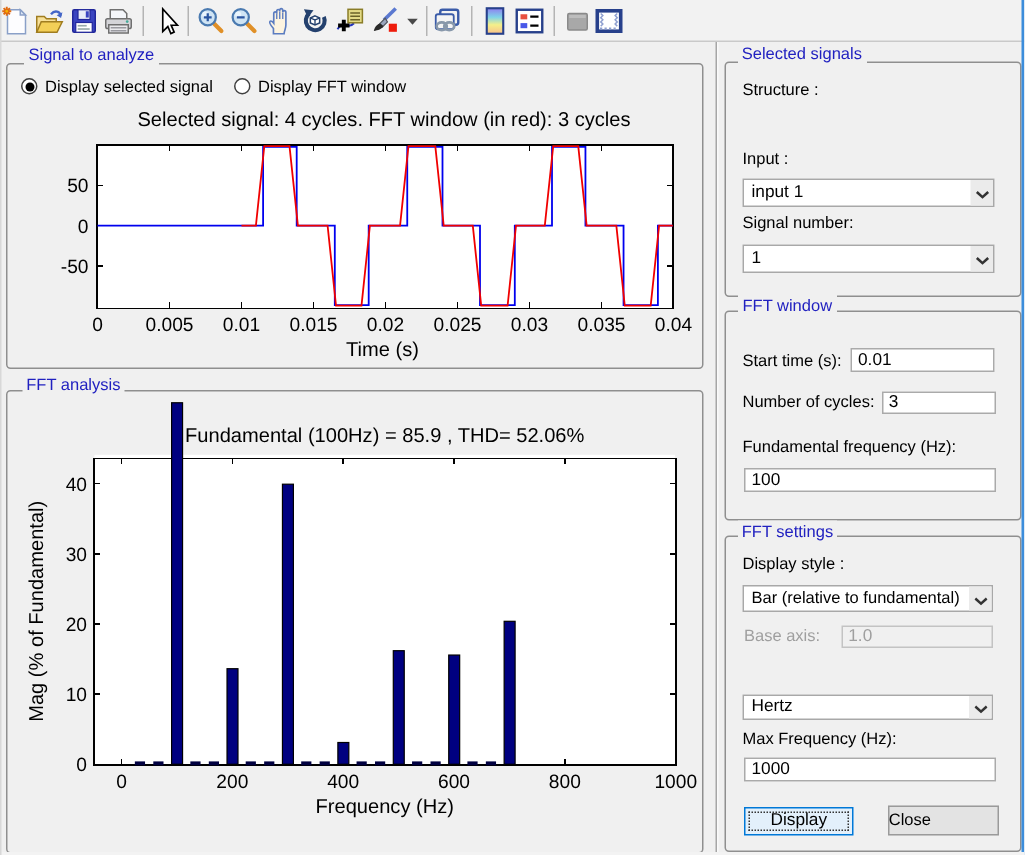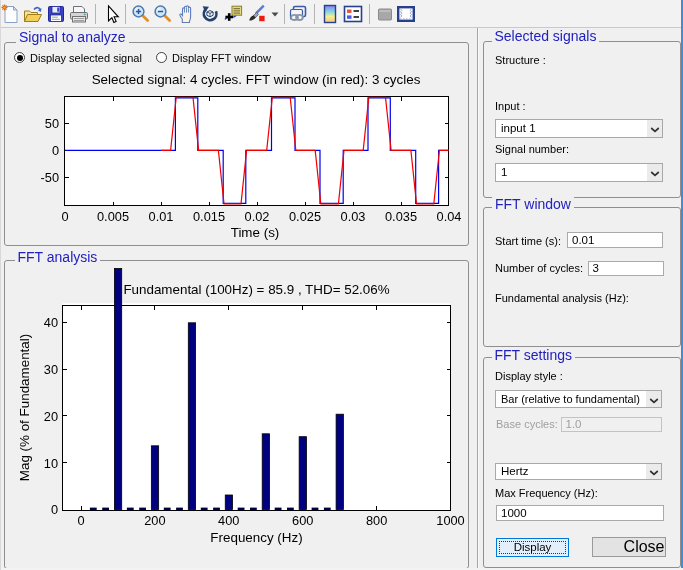--- a/index.html
+++ b/index.html
@@ -1,20 +1,20 @@
 <!DOCTYPE html>
 <html><head>
 <meta charset="utf-8">
 <style>
   html,body{margin:0;padding:0;}
   #win{position:relative;width:683px;height:570px;background:#f0f0f0;overflow:hidden;
        font-family:"Liberation Sans",sans-serif;}
   .abs{position:absolute;}
   .gbox{position:absolute;border:1px solid #8f8f8f;border-radius:3px;background:transparent;}
-  .glab{position:absolute;color:#2121c0;font-size:14px;line-height:16px;background:#f0f0f0;padding:0 3px;white-space:nowrap;z-index:3;}
+  .glab{position:absolute;color:#2121c0;font-size:11px;line-height:16px;background:#f0f0f0;padding:0 3px;white-space:nowrap;z-index:3;}
   .lbl{position:absolute;font-size:11px;color:#000;white-space:nowrap;z-index:3;}
   .combo{position:absolute;background:#fff;border:1px solid #a8a8a8;z-index:3;box-sizing:border-box;}
   .combo .tx{position:absolute;left:5px;top:50%;transform:translateY(-50%);font-size:11.5px;color:#000;white-space:nowrap;}
   .combo .arr{position:absolute;right:0;top:0;bottom:0;width:15px;background:#ebebeb;}
   .combo .arr svg{position:absolute;left:50%;top:calc(50% + 1.5px);transform:translate(-50%,-50%);}
   .tbox{position:absolute;background:#fff;border:1px solid #aaaaaa;z-index:3;box-sizing:border-box;}
   .tbox .tx{position:absolute;left:4px;top:50%;transform:translateY(-50%);font-size:11.5px;color:#000;white-space:nowrap;}
   .radio{position:absolute;width:11px;height:11px;border:1px solid #404040;border-radius:50%;background:#fff;z-index:3;box-sizing:border-box;}
   .radio.sel:after{content:"";position:absolute;left:1.5px;top:1.5px;width:6px;height:6px;border-radius:50%;background:#000;}
   .tool{position:absolute;top:3px;width:22px;height:22px;z-index:5;}
@@ -328,32 +328,35 @@
     </div>
 
   <div class="lbl" style="left:495px;top:234.5px;">Start time (s):</div>
   <div class="tbox" style="left:567px;top:232px;width:96px;height:15.5px;">
       <span class="tx">0.01</span>
     </div>
   <div class="lbl" style="left:495px;top:262px;">Number of cycles:</div>
   <div class="tbox" style="left:587.5px;top:260.5px;width:76px;height:15.5px;">
       <span class="tx">3</span>
     </div>
-  <div class="lbl" style="left:495px;top:291.5px;">Fundamental analysis (Hz):</div>
+  <div class="lbl" style="left:495px;top:291.5px;">Fundamental frequency (Hz):</div>
+  <div class="tbox" style="left:496px;top:312px;width:168px;height:15.5px;">
+      <span class="tx">100</span>
+    </div>
 
   <div class="lbl" style="left:495px;top:370px;">Display style :</div>
   <div class="combo" style="left:495px;top:390px;width:167px;height:18px;">
       <span class="tx" style="font-size:11px;">Bar (relative to fundamental)</span>
       <span class="arr">
         <svg width="9" height="6">
           <path d="M0.7 1 L4.5 4.4 L8.3 1" fill="none" stroke="#333333" stroke-width="1.7"></path>
         </svg>
       </span>
     </div>
-  <div class="lbl" style="left:496px;top:418px;color:#9f9f9f;">Base cycles:</div>
+  <div class="lbl" style="left:496px;top:418px;color:#9f9f9f;">Base axis:</div>
   <div class="tbox" style="left:560.5px;top:416.5px;width:101px;height:15.5px;background:#f0f0f0;border-color:#c3c3c3;">
       <span class="tx" style="color:#9f9f9f;">1.0</span>
     </div>
   <div class="lbl" style="left:495px;top:465px;text-align:center;">Frequency axis:</div>
   <div class="combo" style="left:495px;top:463px;width:167px;height:16.5px;">
       <span class="tx">Hertz</span>
       <span class="arr">
         <svg width="9" height="6">
           <path d="M0.7 1 L4.5 4.4 L8.3 1" fill="none" stroke="#333333" stroke-width="1.7"></path>
         </svg>
@@ -362,21 +365,21 @@
   <div class="lbl" style="left:495px;top:487px;">Max Frequency (Hz):</div>
   <div class="tbox" style="left:496px;top:505px;width:168px;height:15.5px;">
       <span class="tx">1000</span>
     </div>
 
   <div class="abs" style="left:496px;top:537.5px;width:73px;height:19.5px;border:1px solid #0078d7;background:#e3f0fb;z-index:3;box-sizing:border-box;">
     <div style="position:absolute;left:2px;top:2px;right:2px;bottom:2px;border:1px dotted #333;"></div>
     <div style="position:absolute;left:0;right:0;top:50%;transform:translateY(-50%);text-align:center;font-size:11.5px;">Display</div>
   </div>
   <div class="abs" style="left:591.5px;top:537px;width:74px;height:20px;border:1px solid #9a9a9a;background:#e3e3e3;z-index:3;box-sizing:border-box;">
-    <div style="position:absolute;left:0;right:0;top:50%;transform:translateY(-50%);text-align:right;font-size:16px;">Close</div>
+    <div style="position:absolute;left:0;right:0;top:50%;transform:translateY(-50%);text-align:left;font-size:11px;">Close</div>
   </div>
 
   <div class="abs" style="left:477px;top:28px;width:1px;height:542px;background:#a6a6a6;z-index:1;"></div>
   <div class="abs" style="left:478px;top:28px;width:1px;height:542px;background:#fafafa;z-index:1;"></div>
   <div class="abs" style="left:681px;top:0;width:2px;height:570px;background:#3c8ddb;z-index:6;"></div>
   <div class="abs" style="left:0;top:568px;width:683px;height:2px;background:#f3f3f3;z-index:6;"></div>
   <div class="abs" style="left:0;top:0;width:1px;height:570px;background:#d8d8d8;z-index:6;"></div>
 </div>
 
 </body></html>

